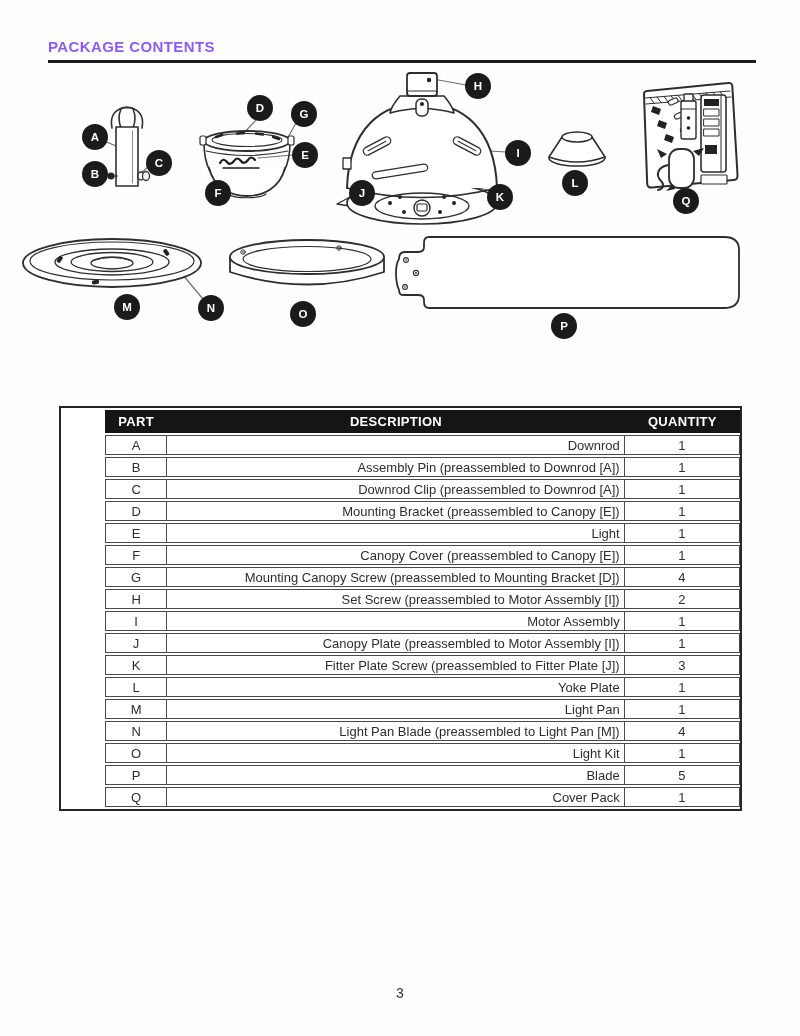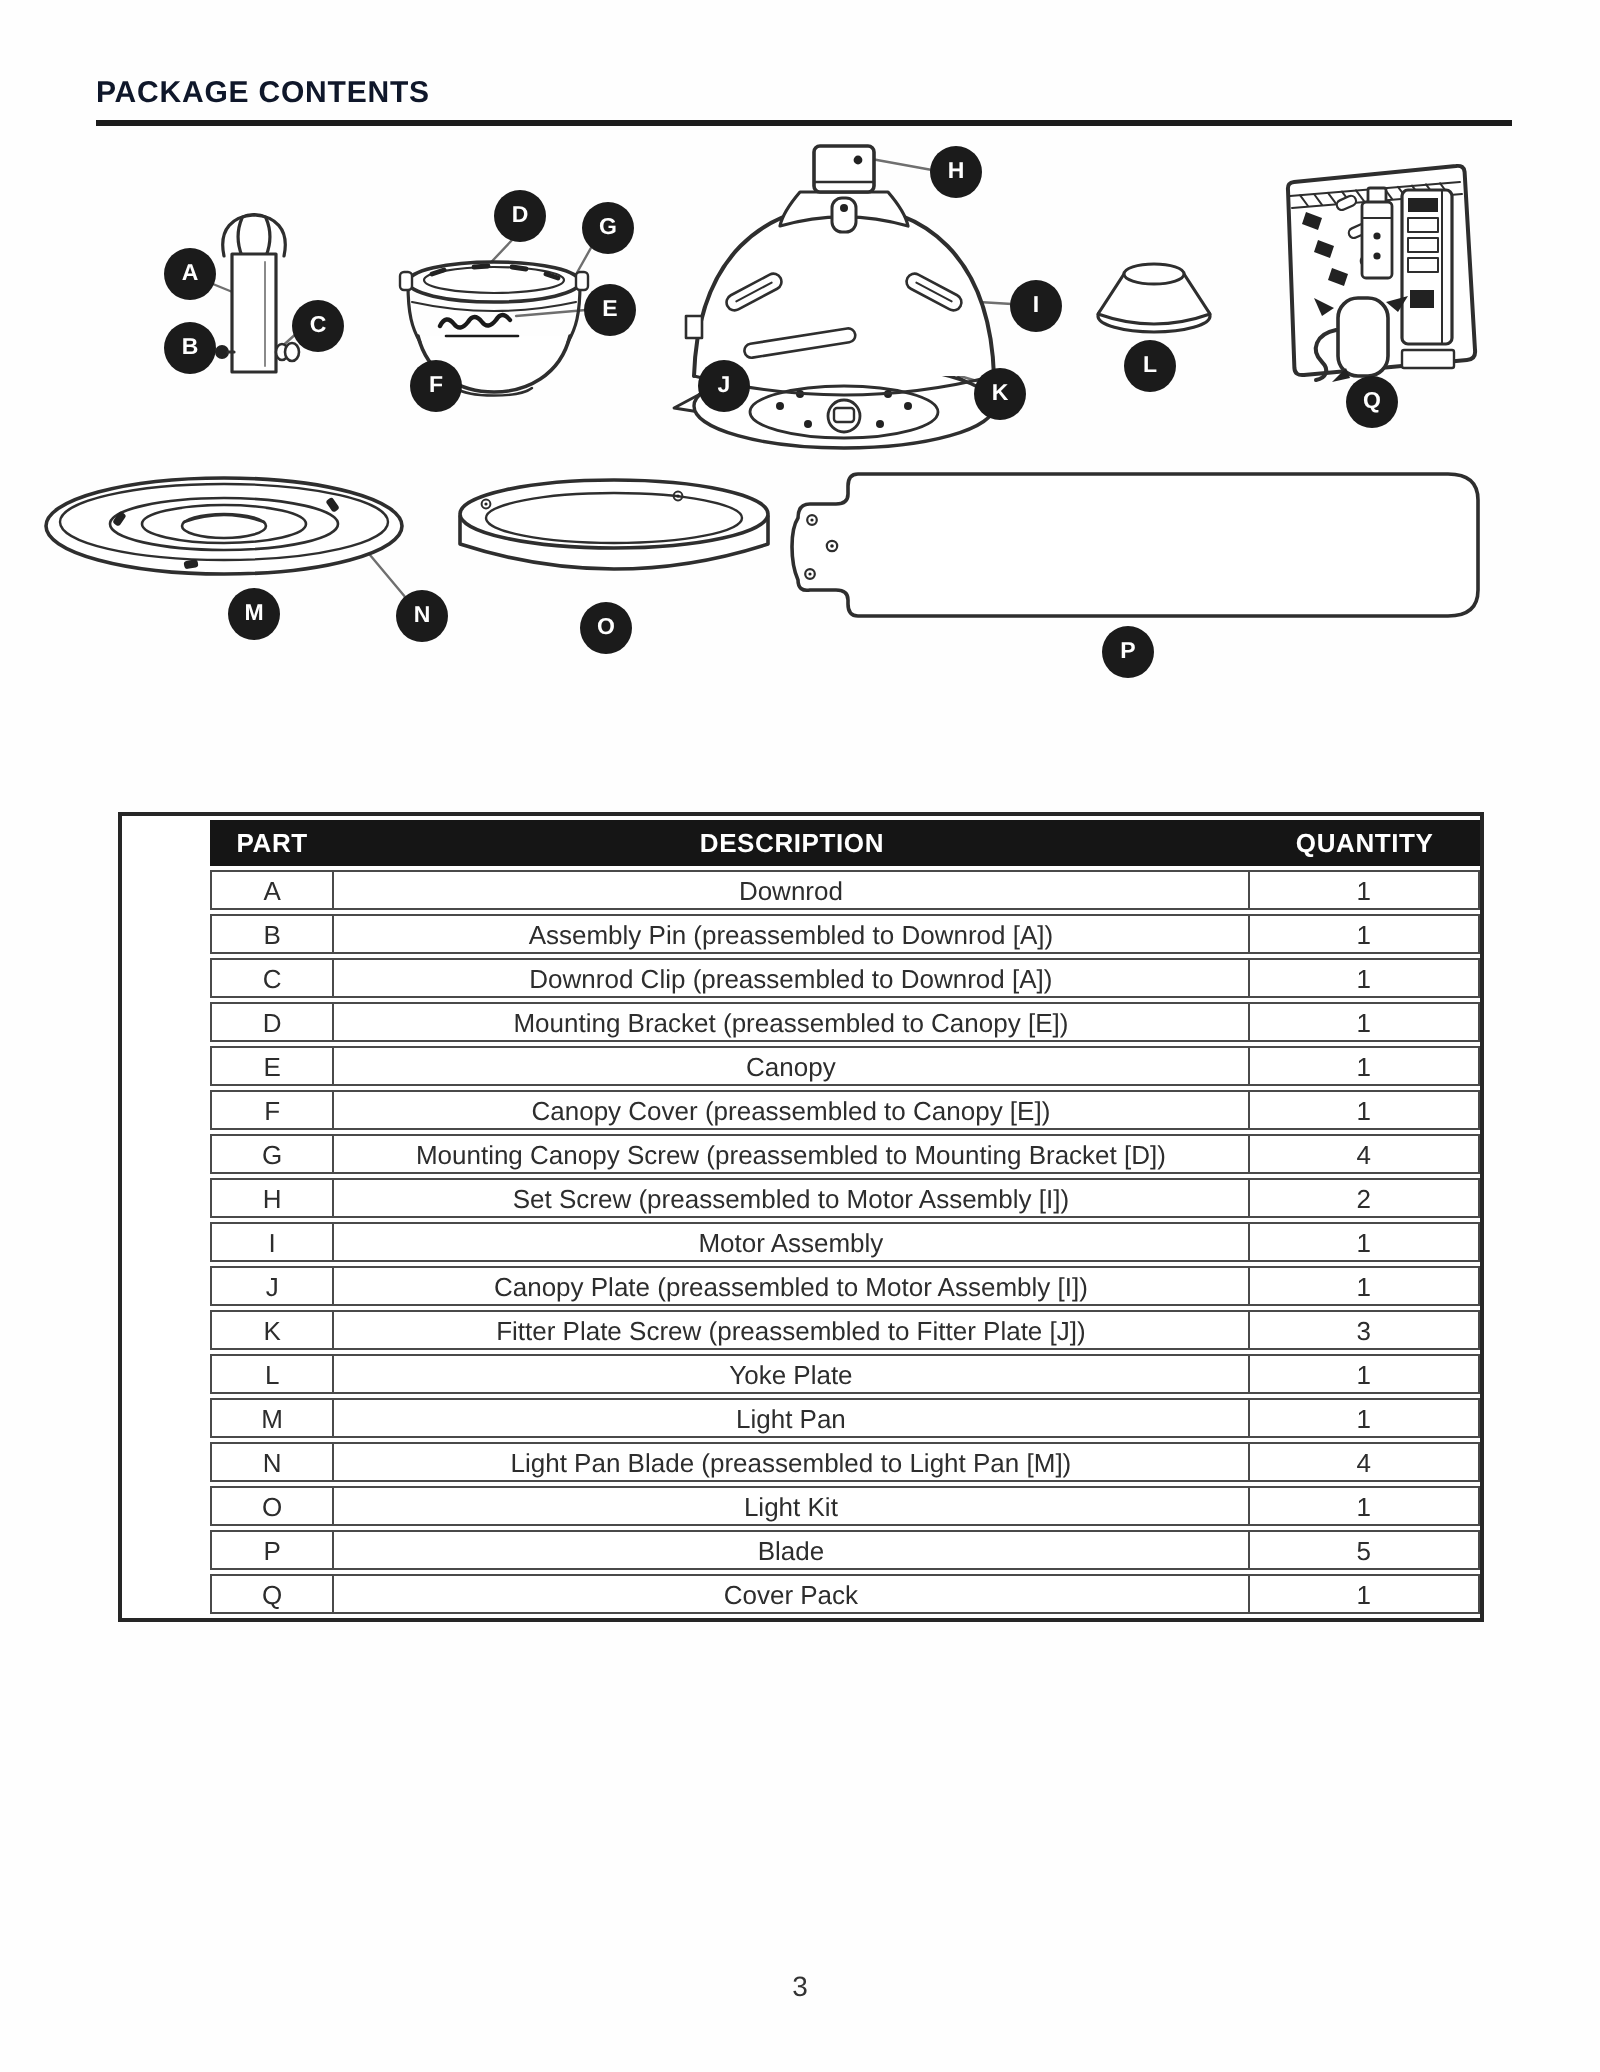--- a/index.html
+++ b/index.html
@@ -6,21 +6,21 @@
   .page{
     position:relative;
     width:800px;height:1036px;
     background:#fefefe;
     font-family:"Liberation Sans","DejaVu Sans",sans-serif;
     color:#262626;
     overflow:hidden;
   }
   .page-title{
     position:absolute;left:48px;top:38px;
-    font-size:15px;font-weight:bold;letter-spacing:.4px;color:#0f172a;
+    font-size:15px;font-weight:bold;letter-spacing:.4px;color:#8b5cf6;
   }
   .title-rule{
     position:absolute;left:48px;top:60px;width:708px;height:3px;background:#1c1c1c;
   }
   .diagram-svg{position:absolute;left:0;top:0;width:800px;height:400px;}
   .badge{
     position:absolute;width:26px;height:26px;border-radius:50%;
     background:#1b1b1b;color:#ffffff;font-size:11.5px;font-weight:bold;
     text-align:center;line-height:26px;
   }
@@ -35,21 +35,21 @@
   table.parts th{
     background:#151515;color:#ffffff;font-weight:bold;font-size:13px;
     height:21px;padding:1px 4px;letter-spacing:.3px;
   }
   table.parts td{
     height:16px;padding:1px 4px;border:1px solid #4a4a4a;border-left:none;
     background:#fff;
   }
   table.parts td:first-child{border-left:1px solid #4a4a4a;}
   td.c{text-align:center;}
-  td.desc{text-align:center;padding-left:10px;}
+  td.desc{text-align:right;padding-left:10px;}
   .page-number{
     position:absolute;left:0;top:985px;width:800px;text-align:center;
     font-size:14px;color:#333;
   }
 </style>
 </head>
 <body>
 
 <div class="page">
 
@@ -281,21 +281,21 @@
             <td class="desc">Downrod Clip (preassembled to Downrod [A])</td>
             <td class="c">1</td>
           </tr>
         <tr>
             <td class="c">D</td>
             <td class="desc">Mounting Bracket (preassembled to Canopy [E])</td>
             <td class="c">1</td>
           </tr>
         <tr>
             <td class="c">E</td>
-            <td class="desc">Canopy</td>
+            <td class="desc">Light</td>
             <td class="c">1</td>
           </tr>
         <tr>
             <td class="c">F</td>
             <td class="desc">Canopy Cover (preassembled to Canopy [E])</td>
             <td class="c">1</td>
           </tr>
         <tr>
             <td class="c">G</td>
             <td class="desc">Mounting Canopy Screw (preassembled to Mounting Bracket [D])</td>

